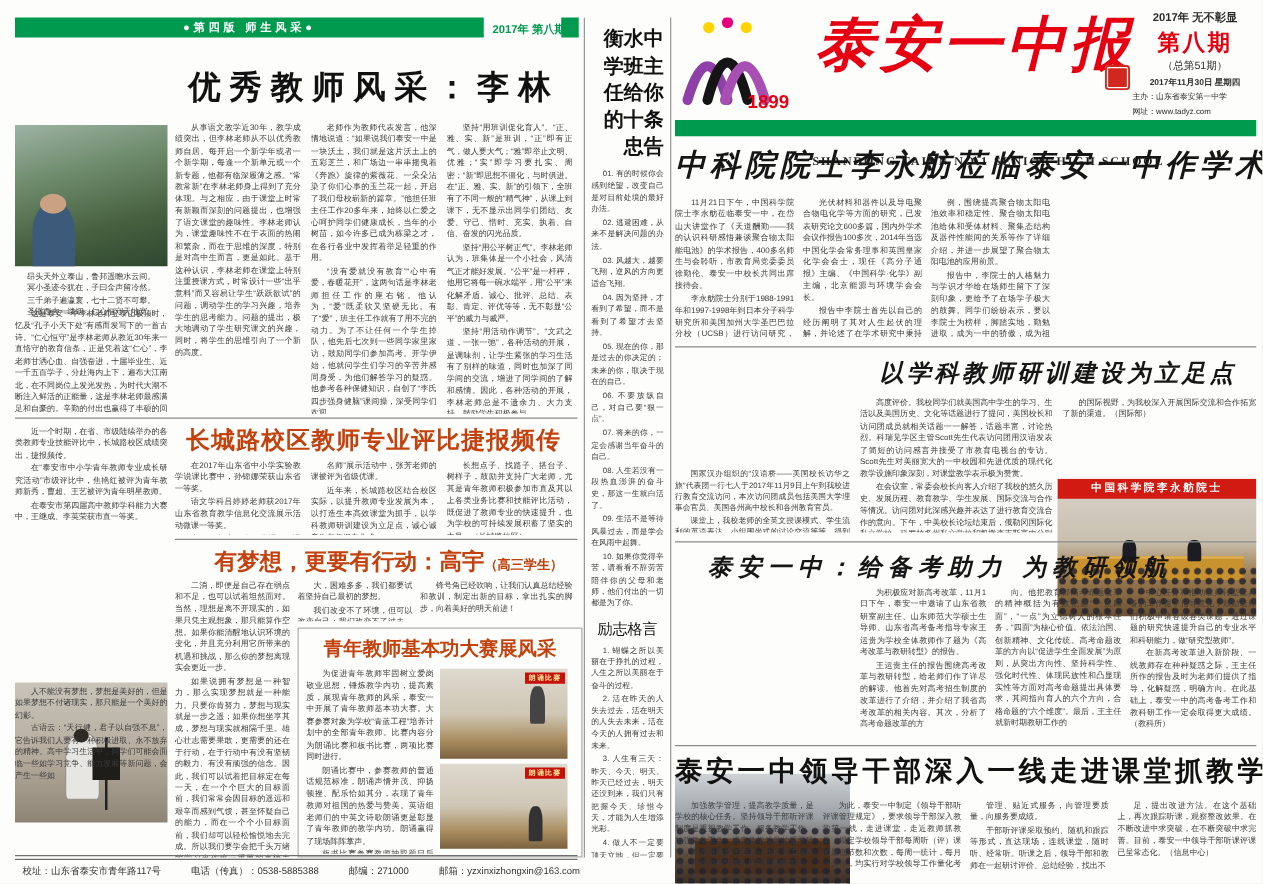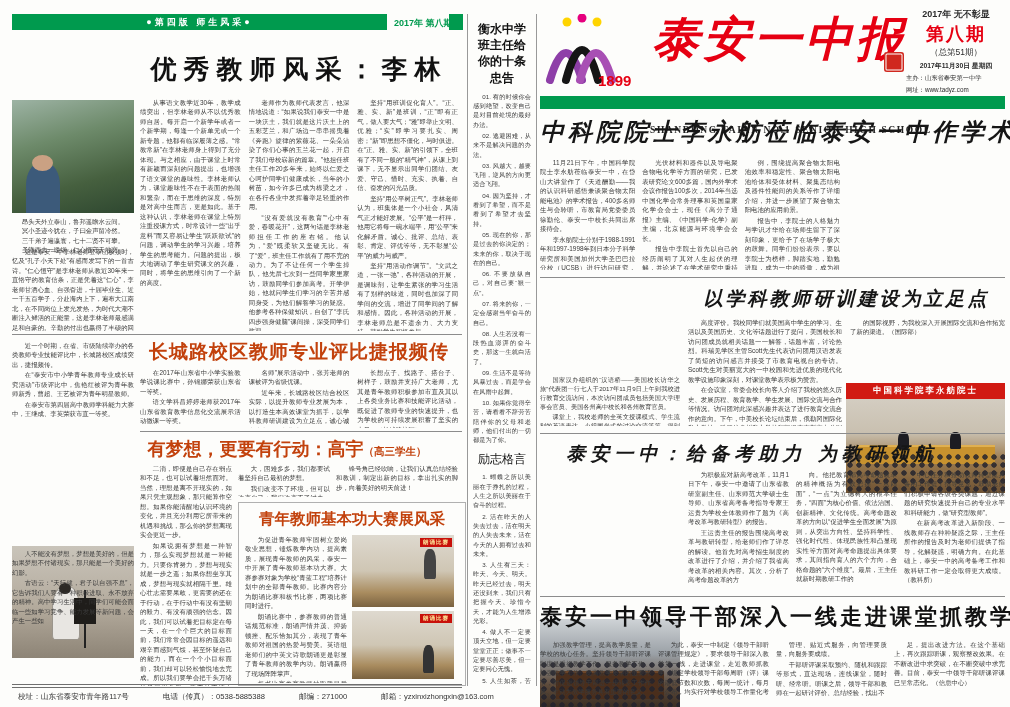--- a/index.html
+++ b/index.html
@@ -23,26 +23,26 @@
   .hr{border-top:1px solid #8c8c8c;height:0;}
   .hr2{border-top:1px solid #6f6f6f;border-bottom:1px solid #6f6f6f;height:2px;}
   
   .gbar{background:#009a4e;color:#fff;display:flex;align-items:center;justify-content:center;
         font-size:9px;font-weight:bold;letter-spacing:3px;}
   .gtxt{color:#009a4e;font-size:9px;font-weight:bold;white-space:nowrap;}
   .gblock{background:#009a4e;}
   
   .strip{border-left:1px solid #999;border-right:1px solid #999;padding:5px 5px;box-sizing:border-box;
          overflow:hidden;background:#fdfdfb;}
-  .strip-title{font-size:12px;font-weight:bold;line-height:1.35;text-align:center;margin:2px 0 6px;color:#111;}
+  .strip-title{font-size:16px;font-weight:bold;line-height:1.35;text-align:right;margin:2px 0 6px;color:#111;}
   .strip-items{font-size:6.2px;line-height:1.5;text-align:justify;color:#3a3a3a;}
   .strip-items p{margin:0 0 2px;text-indent:1.5em;}
   .strip-sub{font-size:12px;font-weight:normal;text-align:center;margin:7px 0 4px;color:#111;}
   
-  .mast-title{font-family:Liberation Serif, serif;font-weight:bold;font-style:italic;
+  .mast-title{font-family:Liberation Mono, monospace;font-weight:bold;font-style:italic;
               color:#e60012;font-size:47px;letter-spacing:4px;white-space:nowrap;line-height:1;}
   .mast-en{font-family:"Liberation Serif",serif;font-weight:bold;font-size:9.5px;letter-spacing:1.6px;
            color:#222;white-space:nowrap;}
   .mi{text-align:center;}
   .mi .l1{font-size:9px;font-weight:bold;white-space:nowrap;}
   .mi .l2{font-size:18px;font-weight:bold;color:#e60012;font-family:"DejaVu Serif",serif;
           letter-spacing:2px;margin:1px 0;}
   .mi .l3{font-size:8.5px;}
   .mi .l4{font-size:6.8px;font-weight:bold;margin-top:2px;}
   .mi .l5{font-size:6.3px;text-align:left;line-height:1.55;margin-top:2px;white-space:nowrap;}
@@ -62,21 +62,21 @@
              justify-content:center;white-space:nowrap;overflow:hidden;}
   .ph-banner-sm{position:absolute;right:2px;top:3px;background:#c8100a;color:#ffec9e;font-size:5.5px;
                 font-weight:bold;padding:1px 3px;letter-spacing:1px;white-space:nowrap;}
   .ph-table{position:absolute;left:6%;right:6%;bottom:26%;height:16%;background:#c8922e;
             border-top:2px solid #e0b050;}
   .fig{position:absolute;border-radius:40% 40% 10% 10%;background:#3c5a7a;}
   .mic{position:absolute;width:1.5px;background:#222;}
   
   .box{border:1px solid #b0b0b0;box-sizing:border-box;background:#fdfdfb;}
   
-  .foot{font-size:7.6px;color:#333;white-space:nowrap;display:flex;gap:34px;}
+  .foot{font-size:7.6px;color:#333;white-space:nowrap;display:flex;gap:24px;}
   
   .logo-wrap{line-height:0;}
 </style>
 </head>
 <body>
 
 <div class="sheet">
 
   <div class="abs gbar" style="left:12px;top:14px;width:375px;height:16px;">
     <span>●第四版 师生风采●</span>
@@ -143,21 +143,21 @@
     <div class="fig" style="left:40px;bottom:18px;width:26px;height:52px;background:#e8e6e2;border:1px solid #9a958c;"></div>
     <div class="abs" style="left:47px;bottom:64px;width:12px;height:11px;border-radius:50%;background:#2d2a26;"></div>
     <div class="mic" style="left:72px;bottom:10px;height:58px;"></div>
     <div class="abs" style="left:62px;bottom:34px;width:22px;height:26px;background:#1f1d1a;"></div>
   </div>
   <div class="abs col" style="left:12px;top:549px;width:122px;height:136px;">
       <p>人不能没有梦想，梦想是美好的，但是如果梦想不付诸现实，那只能是一个美好的幻影。</p>
       <p>古语云：“天行健，君子以自强不息”，它告诉我们人要有一种积极进取、永不放弃的精神。高中学习生活中，同学们可能会面临一些如学习竞争、能力发展等新问题，会产生一些如</p>
     </div>
 
-  <div class="abs h-hei" style="left:128px;top:437px;width:318px;font-size:18px;"><span>有梦想，更要有行动：高宇</span><span style="font-size:10.5px;font-weight:bold;">（高三学生）</span></div>
+  <div class="abs h-hei" style="left:152px;top:437px;width:318px;font-size:18px;"><span>有梦想，更要有行动：高宇</span><span style="font-size:10.5px;font-weight:bold;">（高三学生）</span></div>
   <div class="abs col" style="left:140px;top:464px;width:92px;height:222px;">
       <p>二消，即便是自己存在弱点和不足，也可以试着坦然面对。当然，理想是离不开现实的，如果只凭主观想象，那只能算作空想。如果你能清醒地认识环境的变化，并且充分利用它所带来的机遇和挑战，那么你的梦想离现实会更近一步。</p>
       <p>如果说拥有梦想是一种智力，那么实现梦想就是一种能力。只要你肯努力，梦想与现实就是一步之遥；如果你想坐享其成，梦想与现实就相隔千里。雄心壮志需要果敢，更需要的还在于行动，在于行动中有没有坚韧的毅力、有没有顽强的信念。因此，我们可以试着把目标定在每一天，在一个个巨大的目标面前，我们常常会因目标的遥远和艰辛而感到气馁，甚至怀疑自己的能力，而在一个个小目标面前，我们却可以轻松愉悦地去完成。所以我们要学会把千头万绪的学习当作唯一重要的事情去做，全身心地投入，你只有做好了眼前的这些琐事才有可能实现今天的目标，以至更长远的目标。追求梦想的道路上没有一蹴而就，只有脚踏实地。</p>
     </div>
   <div class="abs col" style="left:238px;top:464px;width:92px;height:33px;">
       <p>大，困难多多，我们都要试着坚持自己最初的梦想。</p>
       <p>我们改变不了环境，但可以改变自己；我们改变不了过去，却可以改变现在：期中考试圆满结束，期末统考的冲</p>
     </div>
   <div class="abs col" style="left:336px;top:464px;width:122px;height:33px;">
       <p>锋号角已经吹响，让我们认真总结经验和教训，制定出新的目标，拿出扎实的脚步，向着美好的明天前进！</p>

